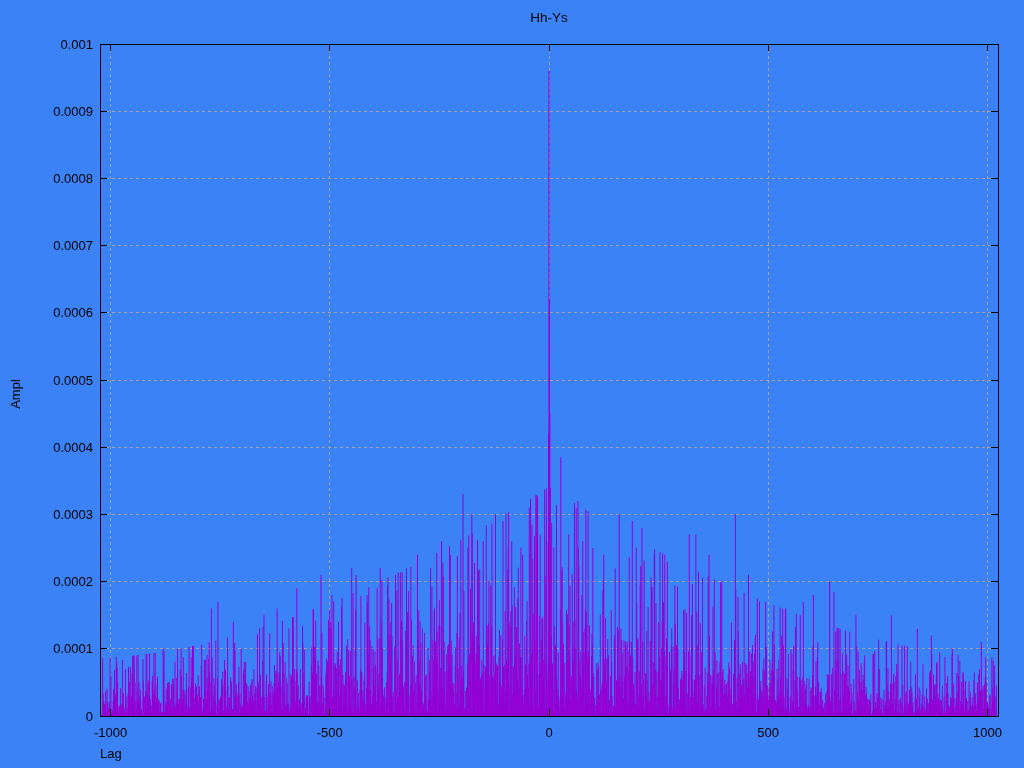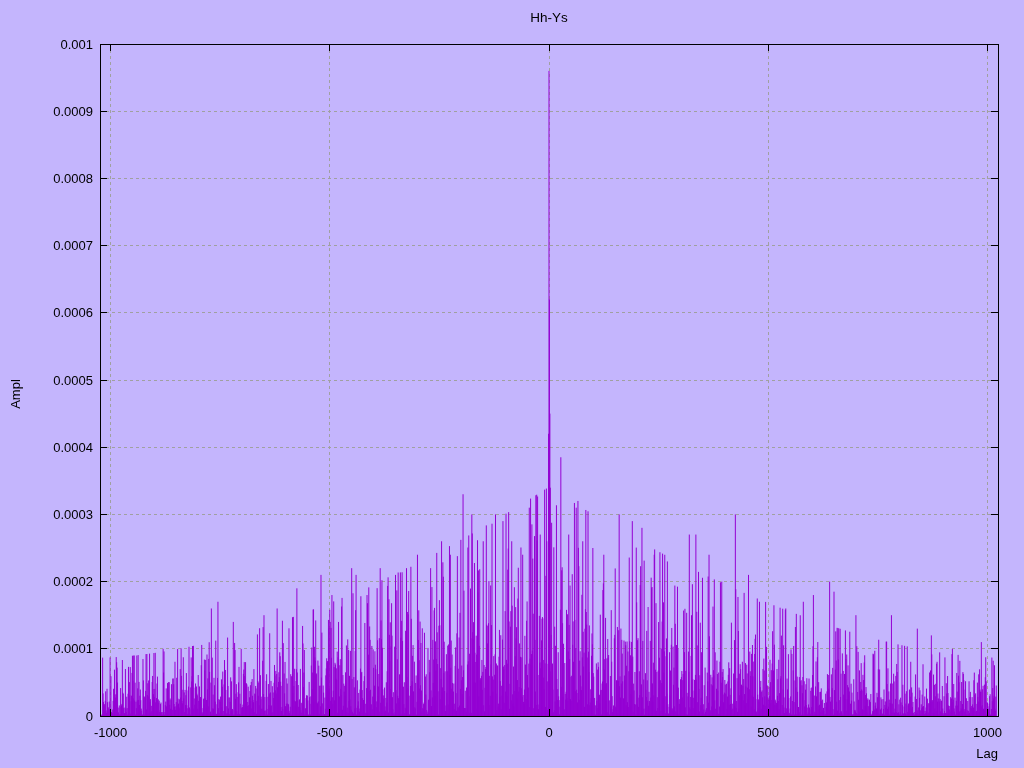--- a/index.html
+++ b/index.html
@@ -1,20 +1,20 @@
 <!DOCTYPE html>
 <html><head>
 <meta charset="utf-8">
 <style>
   html,body{margin:0;padding:0;background:#ffffff;}
-  .screen{position:relative;width:1024px;height:768px;background:#c4b5fd;overflow:hidden;
+  .screen{position:relative;width:1024px;height:768px;background:#3b82f6;overflow:hidden;
           font-family:"Liberation Sans", sans-serif;color:#000;}
   .chart-title{position:absolute;left:100px;top:10px;width:898px;text-align:center;
                font-size:13.5px;}
-  .x-axis-title{position:absolute;left:100px;top:746px;width:898px;text-align:right;
+  .x-axis-title{position:absolute;left:100px;top:746px;width:898px;text-align:left;
                 font-size:13px;}
   .y-axis-title{position:absolute;left:15px;top:394px;width:0;height:0;font-size:13px;}
   .y-axis-title span{display:inline-block;transform:translate(-50%,-50%) rotate(-90deg);
                      white-space:nowrap;}
   svg{position:absolute;left:0;top:0;}
   svg text{font-family:"Liberation Sans", sans-serif;font-size:13px;fill:#000;}
 </style>
 </head>
 <body>
 

